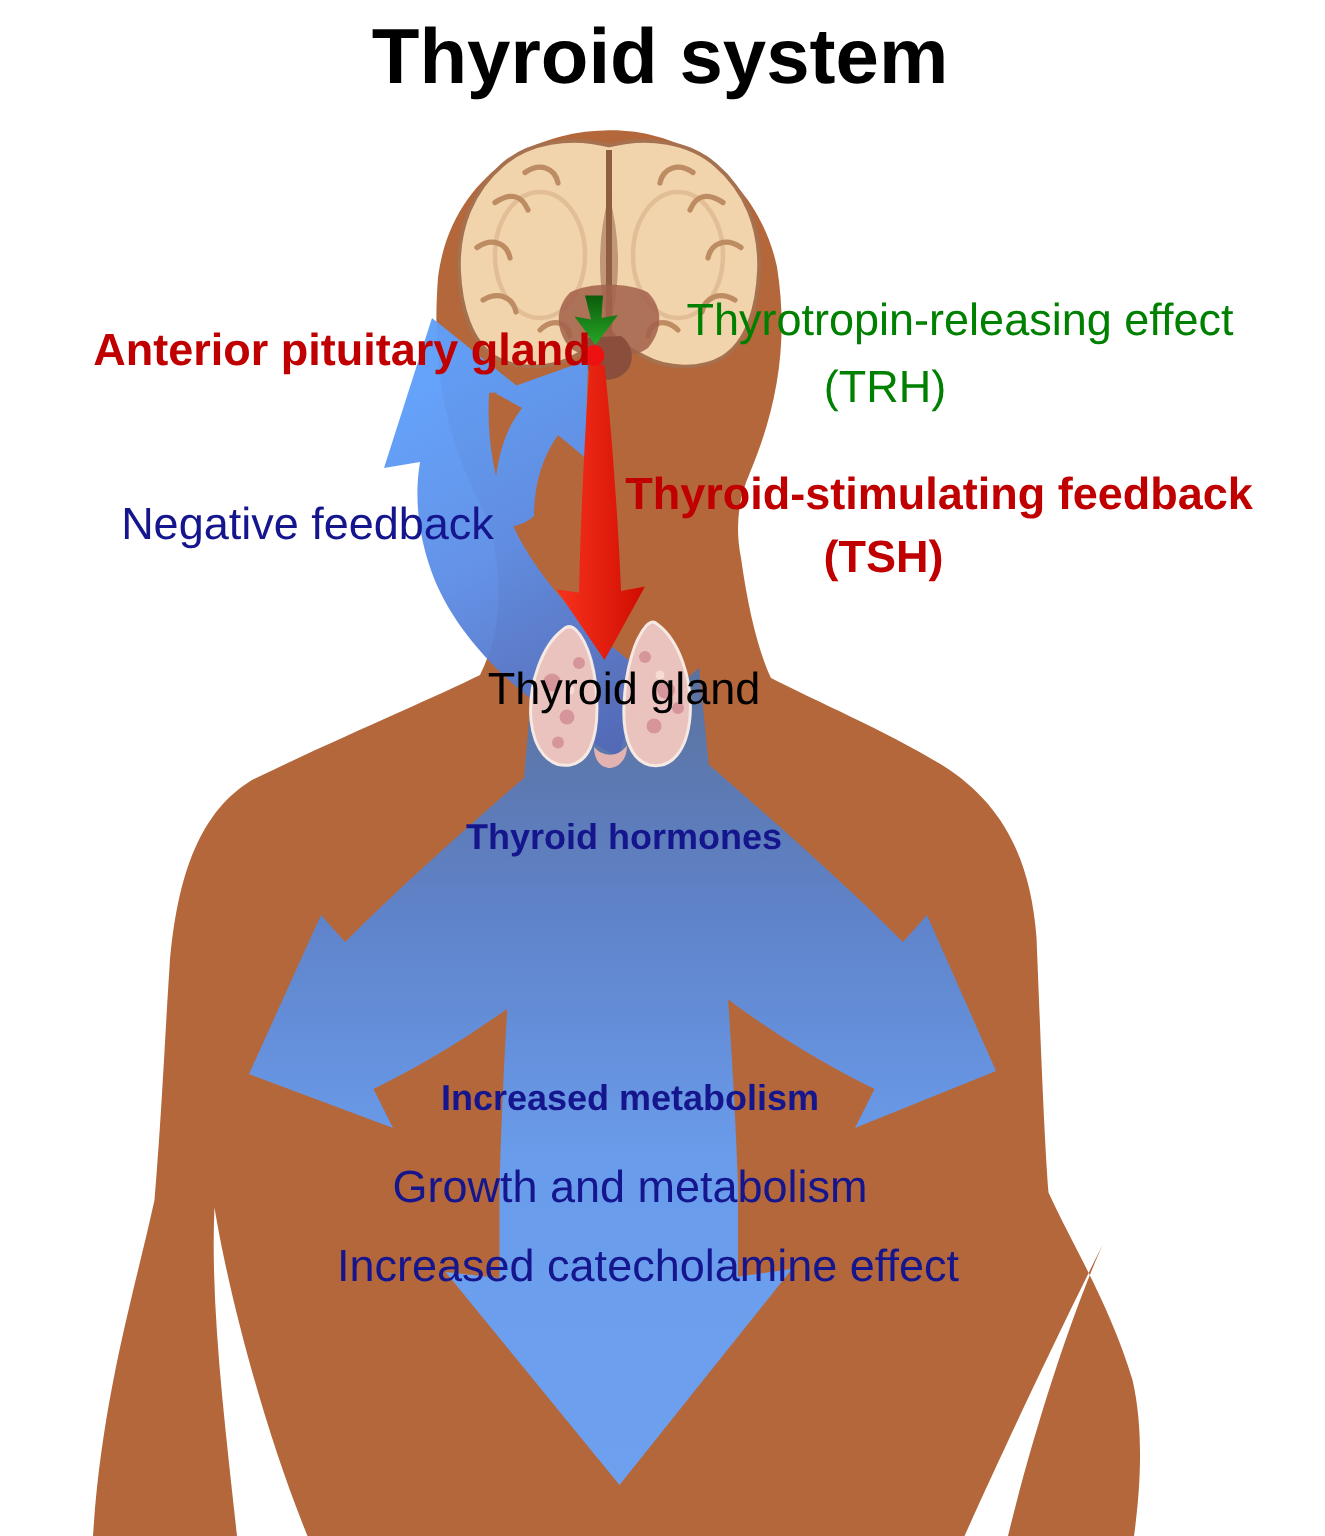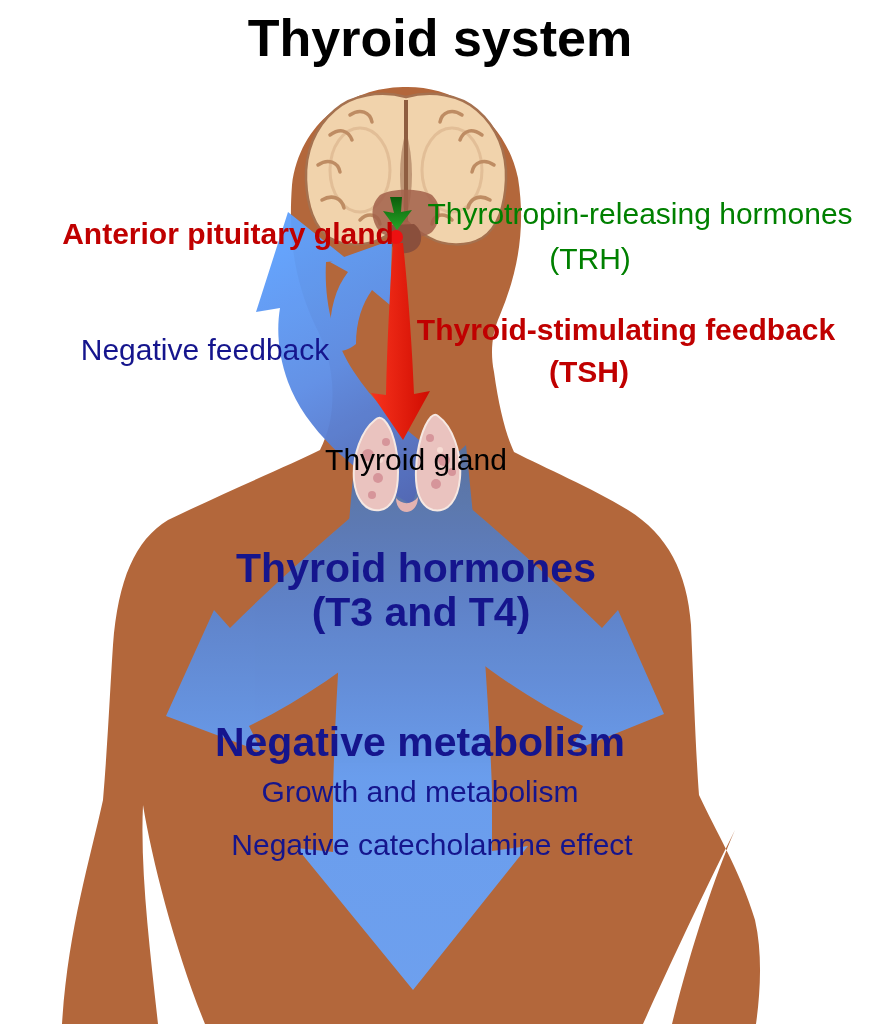--- a/index.html
+++ b/index.html
@@ -26,21 +26,21 @@
     left:417px;top:8px;
     font-size:52px;
     font-weight:bold;
     color:var(--text-black,#000);
     margin-left:23px;
   }
   .navy{color:var(--text-navy,#15158D);}
   .green{color:var(--text-green,#008000);}
   .red{color:var(--text-red,#C00000);font-weight:bold;}
   .black{color:var(--text-black,#000000);}
-  .b32{font-weight:bold;font-size:41px;}
+  .b32{font-weight:bold;font-size:24px;}
 </style>
 </head>
 <body>
 
 <div id="stage">
 
   <svg id="diagram-svg" width="883" height="1024" viewBox="0 0 883 1024">
     <defs>
       <linearGradient id="fanGrad" gradientUnits="userSpaceOnUse" x1="0" y1="430" x2="0" y2="1010">
         <stop offset="0" stop-color="#56719F"></stop>
@@ -169,32 +169,31 @@
 
     <path fill="url(#greenGrad)" d="
       M 390,197 L 402,197 L 401,212 L 412,210 L 397,230 L 383,211 L 394,213 Z"></path>
 
     <circle cx="396" cy="237" r="7" fill="#ED1111"></circle>
   </svg>
 
   <div class="title">Thyroid system</div>
 
 
-  <div class="lbl green" style="left:640px;top:197px">Thyrotropin-releasing hormones</div>
+  <div class="lbl green" style="left:640px;top:197px">Thyrotropin-releasing effect</div>
   <div class="lbl green" style="left:590px;top:242px">(TRH)</div>
 
   <div class="lbl red" style="left:228px;top:217px">Anterior pituitary gland</div>
 
   <div class="lbl red" style="left:626px;top:313px">Thyroid-stimulating feedback</div>
   <div class="lbl red" style="left:589px;top:355px">(TSH)</div>
 
   <div class="lbl navy" style="left:205px;top:333px">Negative feedback</div>
 
   <div class="lbl black" style="left:416px;top:443px">Thyroid gland</div>
 
   <div class="lbl navy b32" style="left:416px;top:546px">Thyroid hormones</div>
-  <div class="lbl navy b32" style="left:421px;top:590px">(T3 and T4)</div>
 
-  <div class="lbl navy b32" style="left:420px;top:720px">Negative metabolism</div>
+  <div class="lbl navy b32" style="left:420px;top:720px">Increased metabolism</div>
   <div class="lbl navy" style="left:420px;top:775px">Growth and metabolism</div>
-  <div class="lbl navy" style="left:432px;top:828px">Negative catecholamine effect</div>
+  <div class="lbl navy" style="left:432px;top:828px">Increased catecholamine effect</div>
 
 </div>
 
 </body></html>

